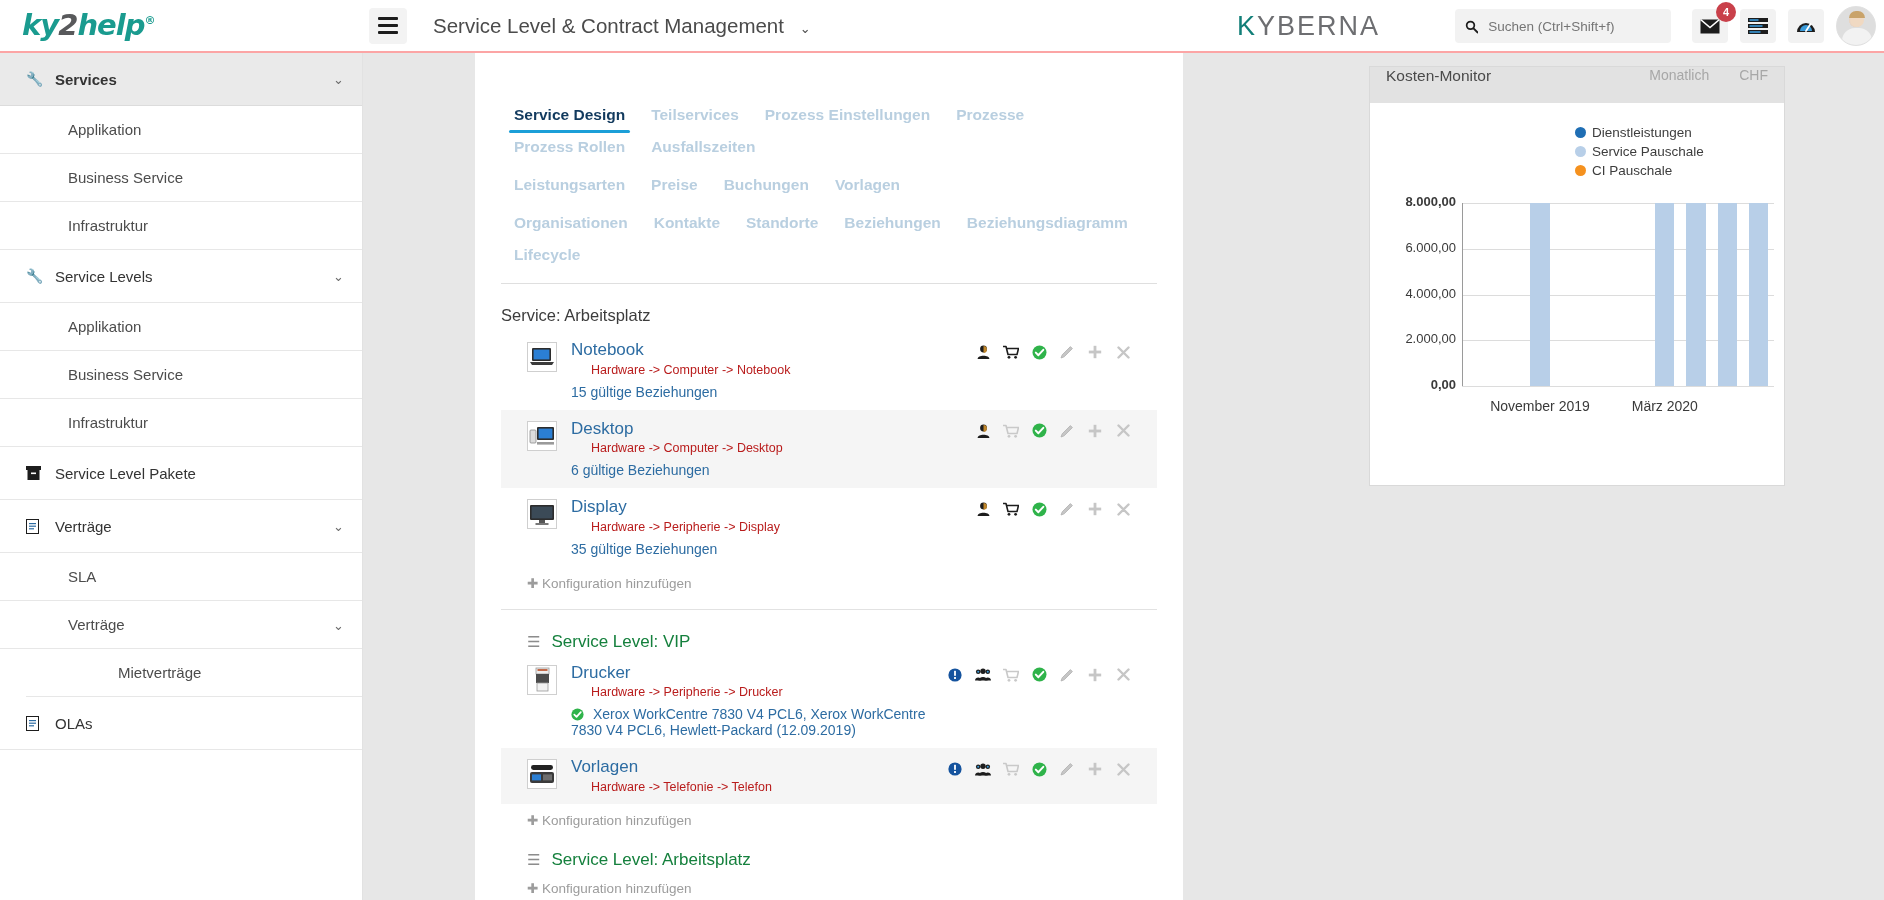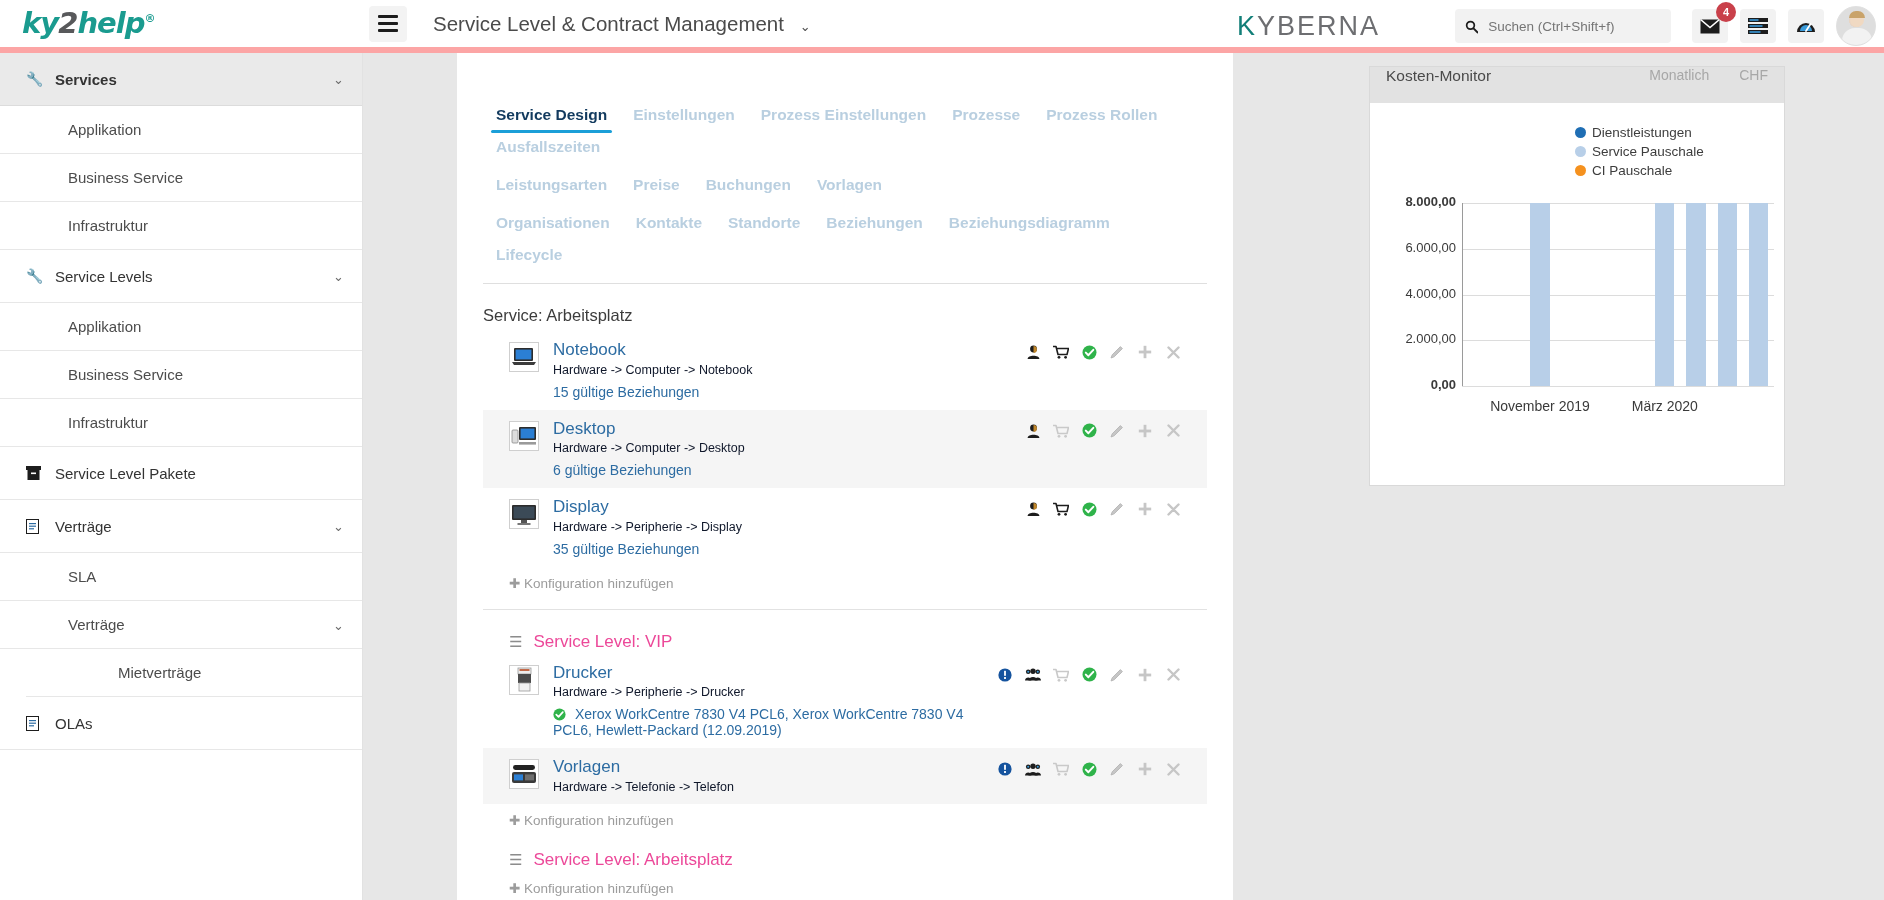--- a/index.html
+++ b/index.html
@@ -8,21 +8,21 @@
     width: 1884px; height: 900px;
     overflow: hidden;
     background: #ffffff;
     font-family: "Liberation Sans", sans-serif;
     color: #333;
   }
 
   
   .topbar {
     position: absolute; top: 0; left: 0; width: 1884px; height: 53px;
-    background: #ffffff; border-bottom: 6px solid #fca5a5;
+    background: #ffffff; border-bottom: 2px solid #fca5a5;
     display: flex; align-items: center;
     z-index: 30;
   }
   .logo-cell {
     width: 363px; height: 53px; display: flex; align-items: center;
     padding-left: 22px;
   }
   .logo {
     font-family: "DejaVu Sans", sans-serif;
     font-size: 29px; font-weight: 700; font-style: italic;
@@ -106,21 +106,21 @@
   .nav-item.l1 { padding-left: 68px; text-align: right; }
   .nav-item.l2 { padding-left: 92px; margin-left:26px; }
   .nav-item.l2 { border-bottom:1px solid #e7e7e7; }
 
   
   .content-wrap {
     position:absolute; top:53px; left:363px; width:1521px; height:847px;
     background:#e7e7e7; overflow:hidden;
   }
   .main-panel {
-    position:absolute; top:0; left:94px; width:776px; height:847px;
+    position:absolute; top:0; left:112px; width:708px; height:847px;
     background:#ffffff;
   }
   .tabs {
     padding: 48px 0 0 0; margin: 0 26px;
     border-bottom: 1px solid #dfdfdf;
     padding-bottom: 10px;
   }
   .tabrow { display:flex; flex-wrap: wrap; align-items:flex-end; gap: 0px; }
   .tab {
     font-size: 15.5px; font-weight: 700; color:#b9cfe0; cursor:pointer;
@@ -150,41 +150,41 @@
     padding: 9px 26px 9px 26px; margin: 0 26px;
     border-bottom: 1px solid transparent;
   }
   .row.alt { background:#f5f5f5; }
   .thumb {
     width:30px; height:30px; margin-right:14px; margin-top:2px; flex:none;
     border:1px solid #cfcfcf; background:#fff; position:relative; overflow:hidden;
   }
   .row-main { flex:1; min-width:0; }
   .row-title { font-size:17px; color:#2d6ca2; cursor:pointer; line-height:1.15; }
-  .row-path { font-size:12.5px; color:#0f172a; margin-top:3px; }
+  .row-path { font-size:12.5px; color:#b91c1c; margin-top:3px;margin-left:20px; }
   .row-sub { font-size:14px; color:#2d6ca2; cursor:pointer; margin-top:7px; }
   .row-sub.ok { color:#2d6ca2; }
   .row-sub .chk { color:#33b44a; margin-right:5px; font-size:14px; }
 
   .actions { display:flex; align-items:center; gap:12px; margin-top:4px; flex:none; }
   .act { width:16px; height:16px; display:inline-flex; align-items:center; justify-content:center; cursor:pointer; }
   .act svg { display:block; }
 
   .addcfg {
     font-size:13.5px; color:#9c9c9c; padding: 8px 26px 0 26px; margin: 0 26px;
     cursor:pointer;
   }
   .hr { height:1px; background:#e2e2e2; margin: 18px 26px 0 26px; }
 
   .sl-header {
     display:flex; align-items:center; gap:11px;
     padding: 22px 26px 2px 26px; margin: 0 26px;
   }
   .sl-header .grip { color:#8c8c8c; font-size:15px; }
-  .sl-header .txt { font-size:17px; color:#ec4899; cursor:pointer; }
+  .sl-header .txt { font-size:17px; color:#15803d; cursor:pointer; }
 
   
   .chart-card {
     position:absolute; left:1006px; top:13px; width:416px; height:420px;
     background:#fff; border:1px solid #d9d9d9;
   }
   .chart-head {
     height:36px; background:#e2e2e2; display:flex; align-items:flex-start;
     padding: 0 16px; justify-content:space-between;
   }
@@ -347,21 +347,21 @@
   </div>
 </div>
 
 <div class="content-wrap">
 
   <div class="main-panel">
 
     <div class="tabs">
       <div class="tabrow r1">
         <div class="tab active">Service Design</div>
-        <div class="tab">Einstellungen</div>
+        <div class="tab">Teilservices</div>
         <div class="tab">Prozess Einstellungen</div>
         <div class="tab">Prozesse</div>
         <div class="tab">Prozess Rollen</div>
         <div class="tab">Ausfallszeiten</div>
       </div>
       <div class="tabrow r3">
         <div class="tab">Leistungsarten</div>
         <div class="tab">Preise</div>
         <div class="tab">Buchungen</div>
         <div class="tab">Vorlagen</div>

